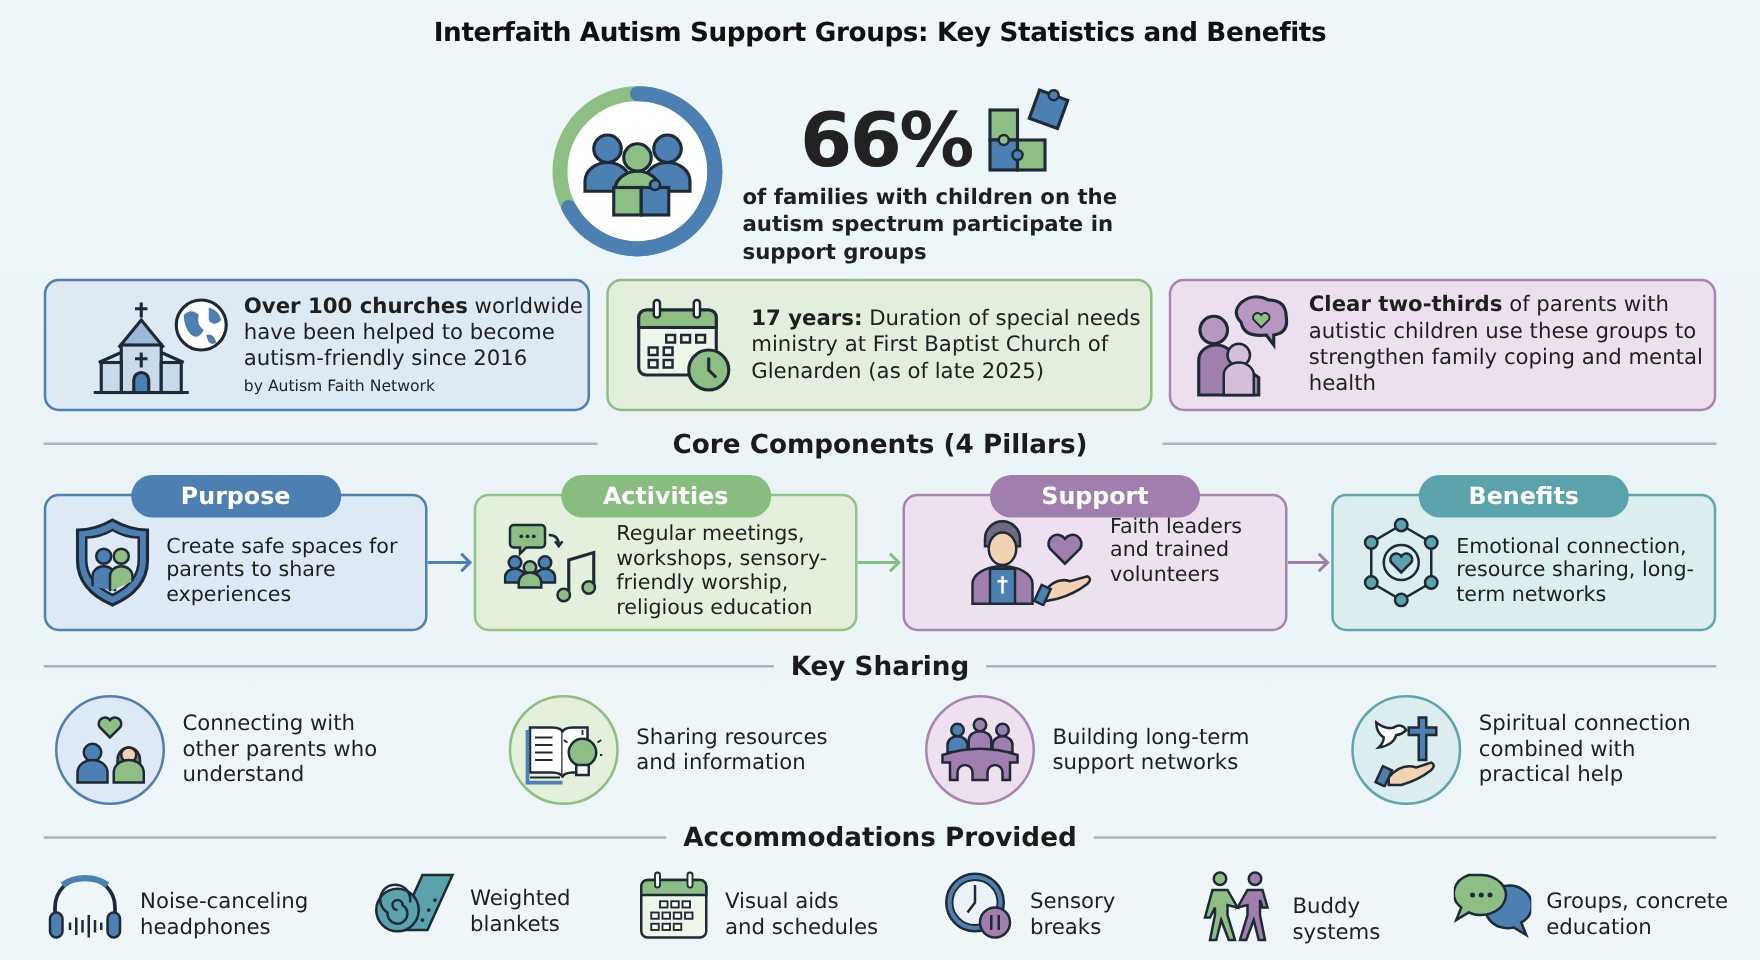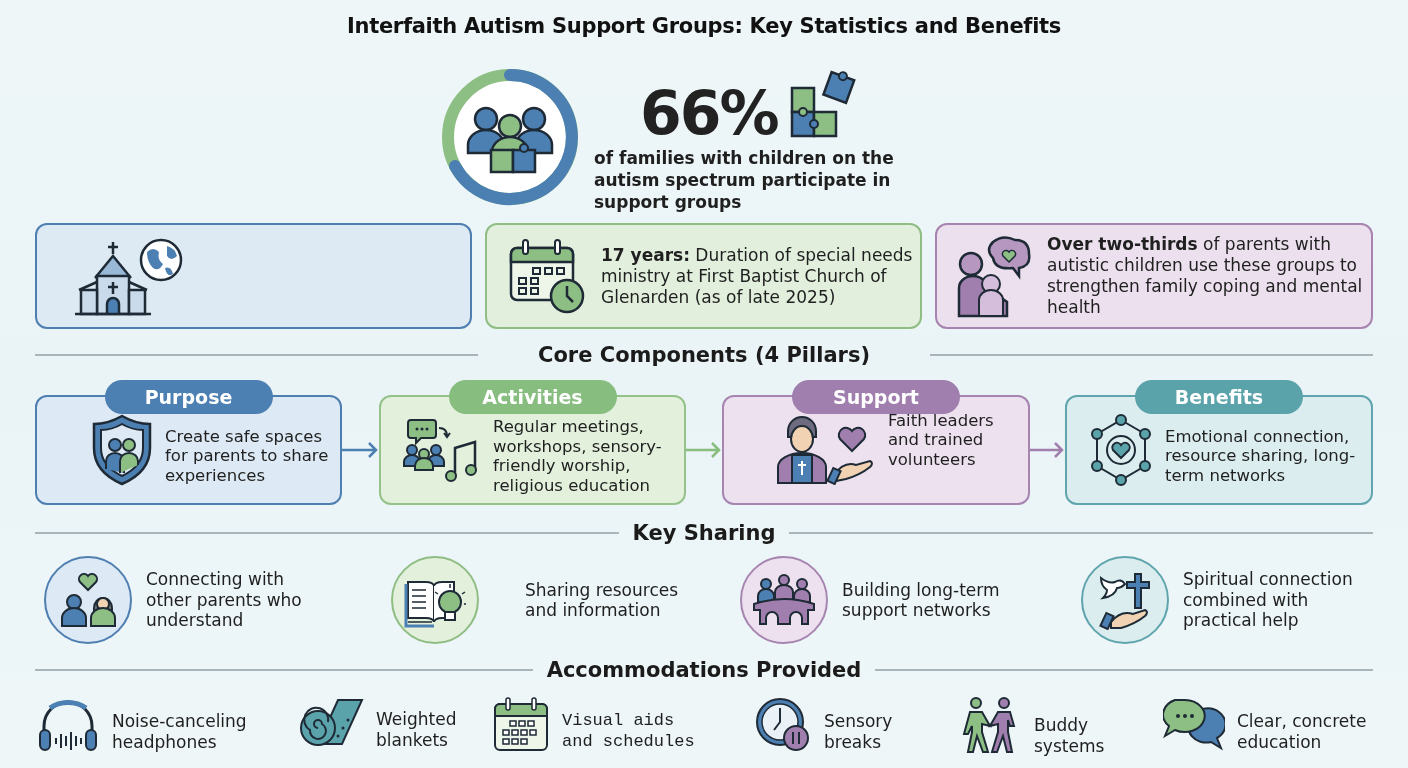--- a/index.html
+++ b/index.html
@@ -48,21 +48,21 @@
     position: absolute; top: 395px; height: 110px; border: 2px solid; border-radius: 12px;
     display: flex; align-items: center;
   }
   .pillar .pill {
     position: absolute; top: -17px; left: 50%; transform: translateX(-50%);
     height: 34px; border-radius: 17px; color: #fff; font-weight: bold; font-size: 19px;
     display: flex; align-items: center; justify-content: center; white-space: nowrap;
   }
   .pillar .icon { margin-left: 22px; flex: 0 0 auto; }
   .pillar .txt { font-size: 16.5px; line-height: 19.5px; color: #1f1f1f; margin-left: 12px; padding-top: 12px; }
-  .p-blue { left: 35px; width: 307px; background: #dde9f4; border-color: #4f7fb0; padding-left: 32px; }
+  .p-blue { left: 35px; width: 307px; background: #dde9f4; border-color: #4f7fb0; }
   .p-blue .pill { width: 168px; background: #4c7fb2; }
   .p-green { left: 379px; width: 307px; background: #e2f0dc; border-color: #94c28a; }
   .p-green .pill { width: 168px; background: #87bd7e; }
   .p-purple { left: 722px; width: 308px; background: #ede1f0; border-color: #a686b1; padding-left: 30px; }
   .p-purple .pill { width: 168px; background: #a07fae; }
   .p-teal { left: 1065px; width: 308px; background: #dbedef; border-color: #5fa5ad; }
   .p-teal .pill { width: 168px; background: #5ba3ab; }
   .arrow { position: absolute; top: 441px; height: 18px; }
   
   .kb { position: absolute; top: 556px; display: flex; align-items: center; }
@@ -118,20 +118,24 @@
     <path d="M24 56 L42 48 M92 56 L74 48" stroke="#1e2a35" stroke-width="2.5"></path>
     <rect x="26" y="56" width="16" height="24" fill="#c9dbea" stroke="#1e2a35" stroke-width="2.5"></rect>
     <rect x="74" y="56" width="16" height="24" fill="#c9dbea" stroke="#1e2a35" stroke-width="2.5"></rect>
     <path d="M58 48 v12 M53 53 h10" stroke="#1e2a35" stroke-width="2.5"></path>
     <path d="M52 80 v-10 a6 6 0 0 1 12 0 v10" fill="#4c7fb2" stroke="#1e2a35" stroke-width="2.5"></path>
     <path d="M20 80 h76" stroke="#1e2a35" stroke-width="2.5"></path>
     <circle cx="106" cy="26" r="20" fill="#ffffff" stroke="#1e2a35" stroke-width="2.5"></circle>
     <path d="M92 18 q6 -6 12 0 q-2 8 4 12 q-4 8 -10 4 q-6 -6 -6 -16z" fill="#4c7fb2"></path>
     <path d="M112 12 q8 2 10 10 q-6 6 -10 0z M110 34 q6 -2 8 6 q-6 4 -8 -6z" fill="#4c7fb2"></path>
   </svg>
+  <div class="txt">
+    <b>Over 100 churches</b><span> worldwide have been helped to become autism-friendly since 2016</span>
+    <span class="sub">by Autism Faith Network</span>
+  </div>
 </div>
 
 <div class="stat stat-green">
   <svg class="icon" width="84" height="80" viewBox="0 0 84 80">
     <rect x="6" y="12" width="62" height="52" rx="6" fill="#eef6ea" stroke="#1e2a35" stroke-width="2.5"></rect>
     <path d="M6 26 h62 v-8 a6 6 0 0 0 -6 -6 h-50 a6 6 0 0 0 -6 6z" fill="#8dbf85" stroke="#1e2a35" stroke-width="2.5"></path>
     <rect x="18" y="4" width="5" height="14" rx="2.5" fill="#fff" stroke="#1e2a35" stroke-width="2"></rect>
     <rect x="50" y="4" width="5" height="14" rx="2.5" fill="#fff" stroke="#1e2a35" stroke-width="2"></rect>
     <g fill="none" stroke="#1e2a35" stroke-width="2">
       <rect x="28" y="32" width="7" height="6"></rect>
@@ -153,21 +157,21 @@
 <div class="stat stat-purple">
   <svg class="icon" width="80" height="84" viewBox="0 0 80 84">
     <circle cx="16" cy="30" r="11" fill="#b597c0" stroke="#1e2a35" stroke-width="2.5"></circle>
     <path d="M4 82 v-28 a14 12 0 0 1 28 0 l20 14 v14z" fill="#a07fae" stroke="#1e2a35" stroke-width="2.5"></path>
     <circle cx="36" cy="50" r="9" fill="#d4bedb" stroke="#1e2a35" stroke-width="2"></circle>
     <path d="M24 82 v-16 a12 10 0 0 1 24 0 v16z" fill="#d4bedb" stroke="#1e2a35" stroke-width="2"></path>
     <path d="M38 8 q10 -8 22 -2 q14 0 14 14 q2 12 -10 14 l0 8 l-6 -8 q-18 2 -20 -10 q-8 -8 0 -16z" fill="#b597c0" stroke="#1e2a35" stroke-width="2.5"></path>
     <path d="M54 28 l-6 -6 a3.5 3.5 0 0 1 6 -4 a3.5 3.5 0 0 1 6 4z" fill="#8dbf85" stroke="#1e2a35" stroke-width="1.5"></path>
   </svg>
   <div class="txt">
-    <b>Over two-thirds</b><span> of parents with autistic children use these groups to strengthen family coping and mental health</span>
+    <b>Clear two-thirds</b><span> of parents with autistic children use these groups to strengthen family coping and mental health</span>
   </div>
 </div>
 
 <div class="sec" style="top:343px;gap:46px;">
   <div class="line"></div>
   <div class="lbl">Core Components (4 Pillars)</div>
   <div class="line"></div>
 </div>
 
 <div class="pillar p-blue">
@@ -261,21 +265,21 @@
       <circle cx="16" cy="32" r="7" fill="#4c7fb2" stroke="#1e2a35" stroke-width="2"></circle>
       <path d="M4 56 v-8 a12 10 0 0 1 24 0 v8z" fill="#4c7fb2" stroke="#1e2a35" stroke-width="2"></path>
       <path d="M36 38 a9 10 0 0 1 18 0 v4 h-18z" fill="#7a7a7a" stroke="#1e2a35" stroke-width="2"></path>
       <circle cx="45" cy="34" r="6" fill="#f1d3b3" stroke="#1e2a35" stroke-width="2"></circle>
       <path d="M33 56 v-8 a12 10 0 0 1 24 0 v8z" fill="#8dbf85" stroke="#1e2a35" stroke-width="2"></path>
     </svg>
   </div>
   <div class="txt" style="width:180px;">Connecting with other parents who understand</div>
 </div>
 
-<div class="kb" style="left:391px;gap:32px;">
+<div class="kb" style="left:407px;">
   <div class="circle" style="border-color:#8fbd84; background:#e2f0dc;">
     <svg width="62" height="60" viewBox="0 0 62 60">
       <path d="M4 12 h18 a8 4 0 0 1 8 4 v36 a8 4 0 0 0 -8 -4 h-18z" fill="#fff" stroke="#1e2a35" stroke-width="2"></path>
       <path d="M30 16 a8 4 0 0 1 8 -4 h12 v36 h-12 a8 4 0 0 0 -8 4" fill="#fff" stroke="#1e2a35" stroke-width="2"></path>
       <path d="M4 52 h24 M8 20 h14 M8 26 h14 M8 32 h14 M8 38 h14" stroke="#1e2a35" stroke-width="1.5"></path>
       <path d="M2 14 v42 h28" stroke="#4c7fb2" stroke-width="3" fill="none"></path>
       <circle cx="46" cy="32" r="11" fill="#8dbf85" stroke="#1e2a35" stroke-width="2"></circle>
       <rect x="41" y="42" width="10" height="8" fill="#fff" stroke="#1e2a35" stroke-width="2"></rect>
       <path d="M46 18 v-4 M58 24 l3 -2 M34 24 l-3 -2 M60 34 h2" stroke="#1e2a35" stroke-width="1.5"></path>
     </svg>
@@ -338,21 +342,21 @@
     <circle cx="40" cy="40" r="1.5" fill="#1e2a35"></circle>
       <circle cx="45" cy="32" r="1.5" fill="#1e2a35"></circle>
       <circle cx="50" cy="24" r="1.5" fill="#1e2a35"></circle>
   </svg>
   <div class="txt">
     <div>Weighted</div>
       <div>blankets</div>
   </div>
 </div>
 
-<div class="acc" style="left:492px;font-family:Liberation Mono, monospace;">
+<div class="acc" style="left:510px;">
   <svg width="58" height="56" viewBox="0 0 58 56">
     <rect x="3" y="8" width="52" height="46" rx="5" fill="#eef6ea" stroke="#1e2a35" stroke-width="2"></rect>
     <path d="M3 20 h52 v-7 a5 5 0 0 0 -5 -5 h-42 a5 5 0 0 0 -5 5z" fill="#8dbf85" stroke="#1e2a35" stroke-width="2"></path>
     <rect x="14" y="2" width="4" height="12" rx="2" fill="#fff" stroke="#1e2a35" stroke-width="1.5"></rect>
     <rect x="40" y="2" width="4" height="12" rx="2" fill="#fff" stroke="#1e2a35" stroke-width="1.5"></rect>
     <g fill="#fff" stroke="#1e2a35" stroke-width="1.5">
       <rect x="18" y="25" width="6" height="5"></rect>
         <rect x="27" y="25" width="6" height="5"></rect>
         <rect x="36" y="25" width="6" height="5"></rect>
       <rect x="11" y="34" width="6" height="5"></rect>
@@ -399,16 +403,16 @@
 
 <div class="acc" style="left:1163px;">
   <svg width="62" height="56" viewBox="0 0 62 56">
     <path d="M28 22 a18 16 0 1 1 26 20 l4 10 l-10 -6 a18 16 0 0 1 -20 -24z" fill="#4c7fb2" stroke="#1e2a35" stroke-width="2"></path>
     <path d="M22 4 a20 16 0 1 1 -10 30 l-10 6 l4 -10 a20 16 0 0 1 6 -26z" fill="#8dbf85" stroke="#1e2a35" stroke-width="2"></path>
     <circle cx="15" cy="20" r="2" fill="#1e2a35"></circle>
       <circle cx="22" cy="20" r="2" fill="#1e2a35"></circle>
       <circle cx="29" cy="20" r="2" fill="#1e2a35"></circle>
   </svg>
   <div class="txt">
-    <div>Clear, concrete</div>
+    <div>Groups, concrete</div>
       <div>education</div>
   </div>
 </div>
 
 </body></html>

